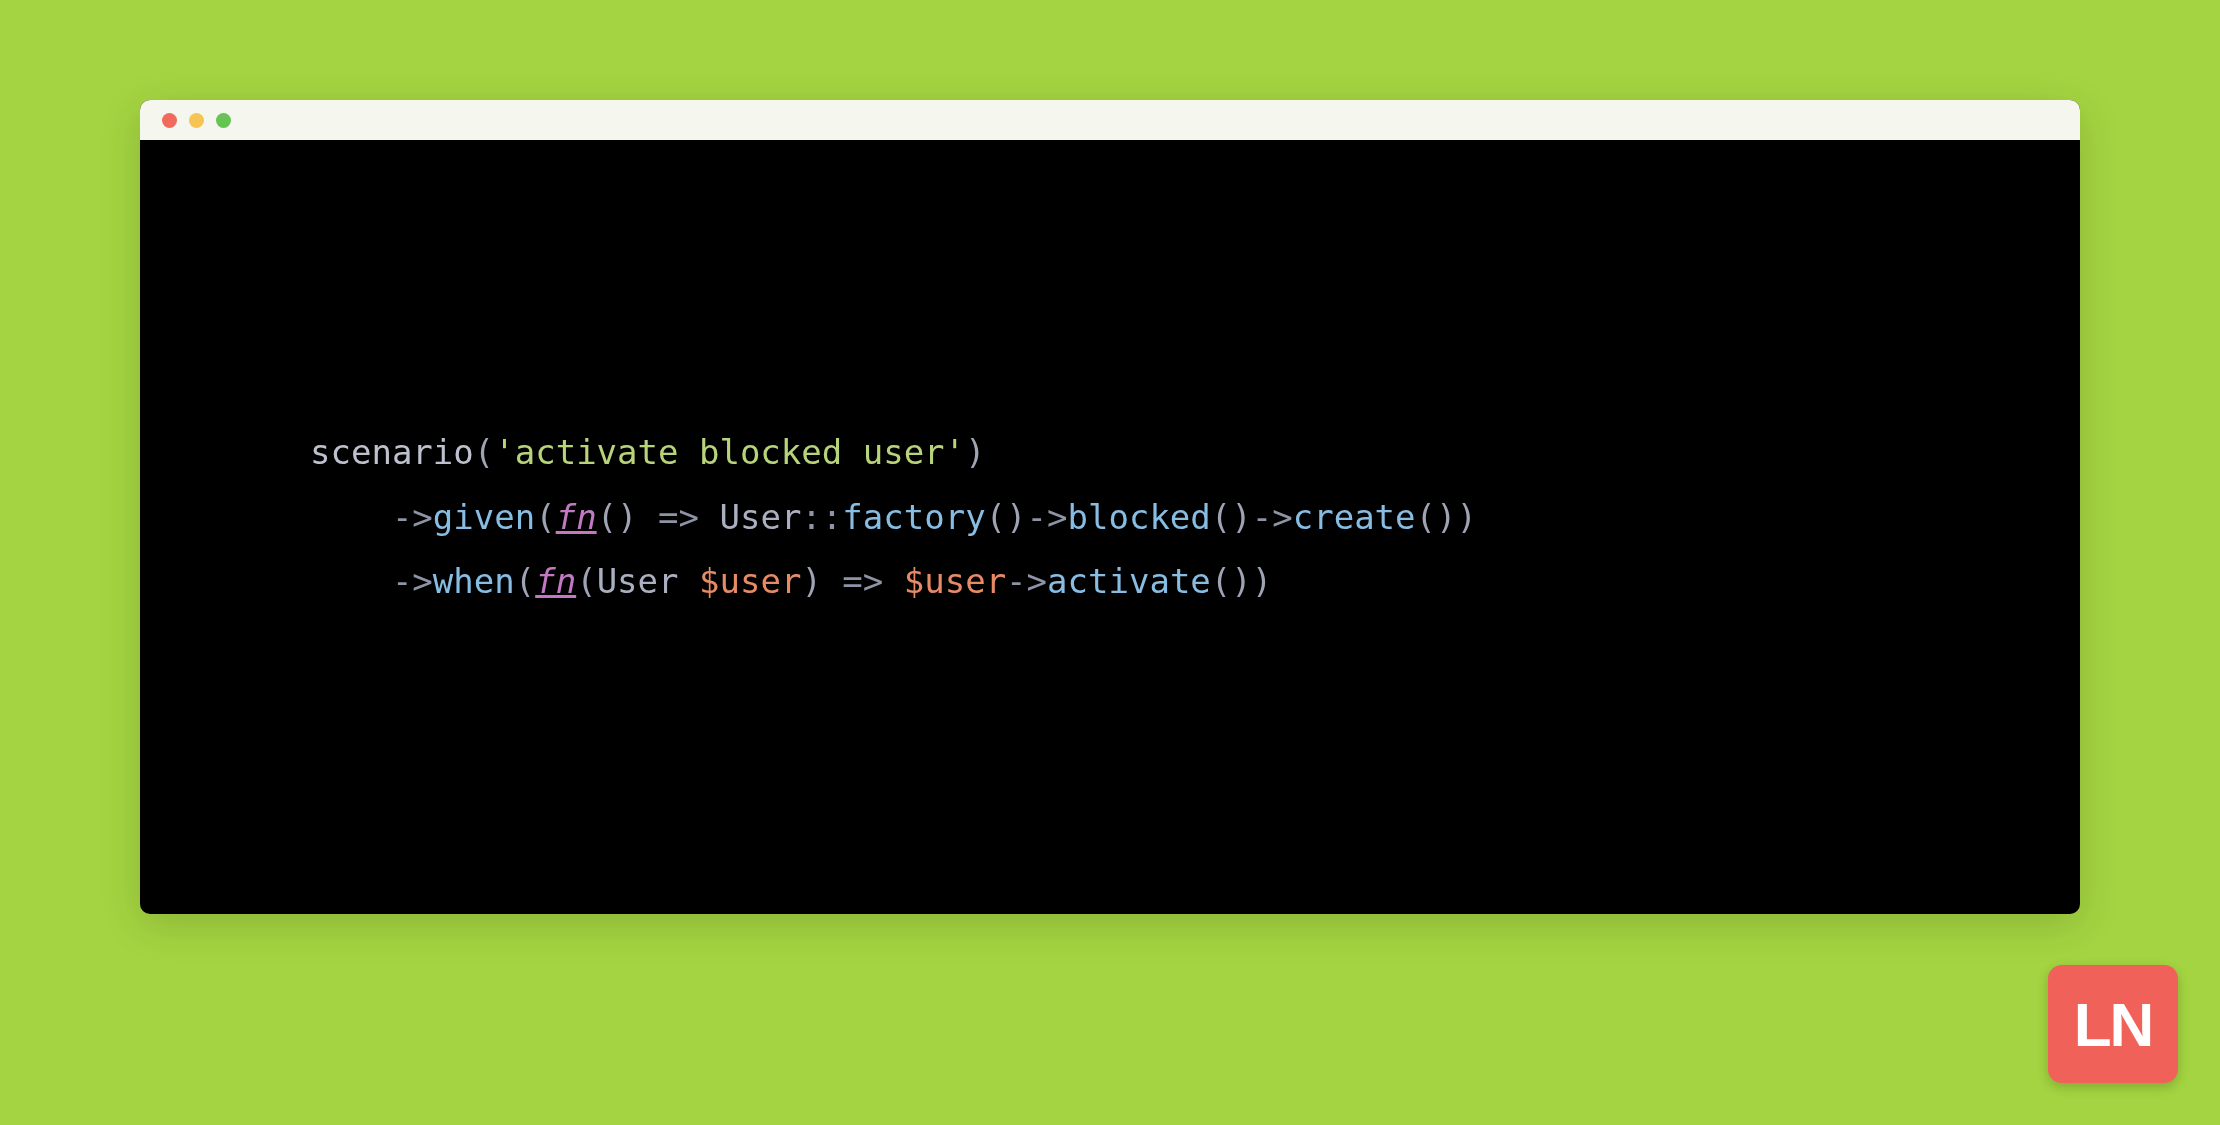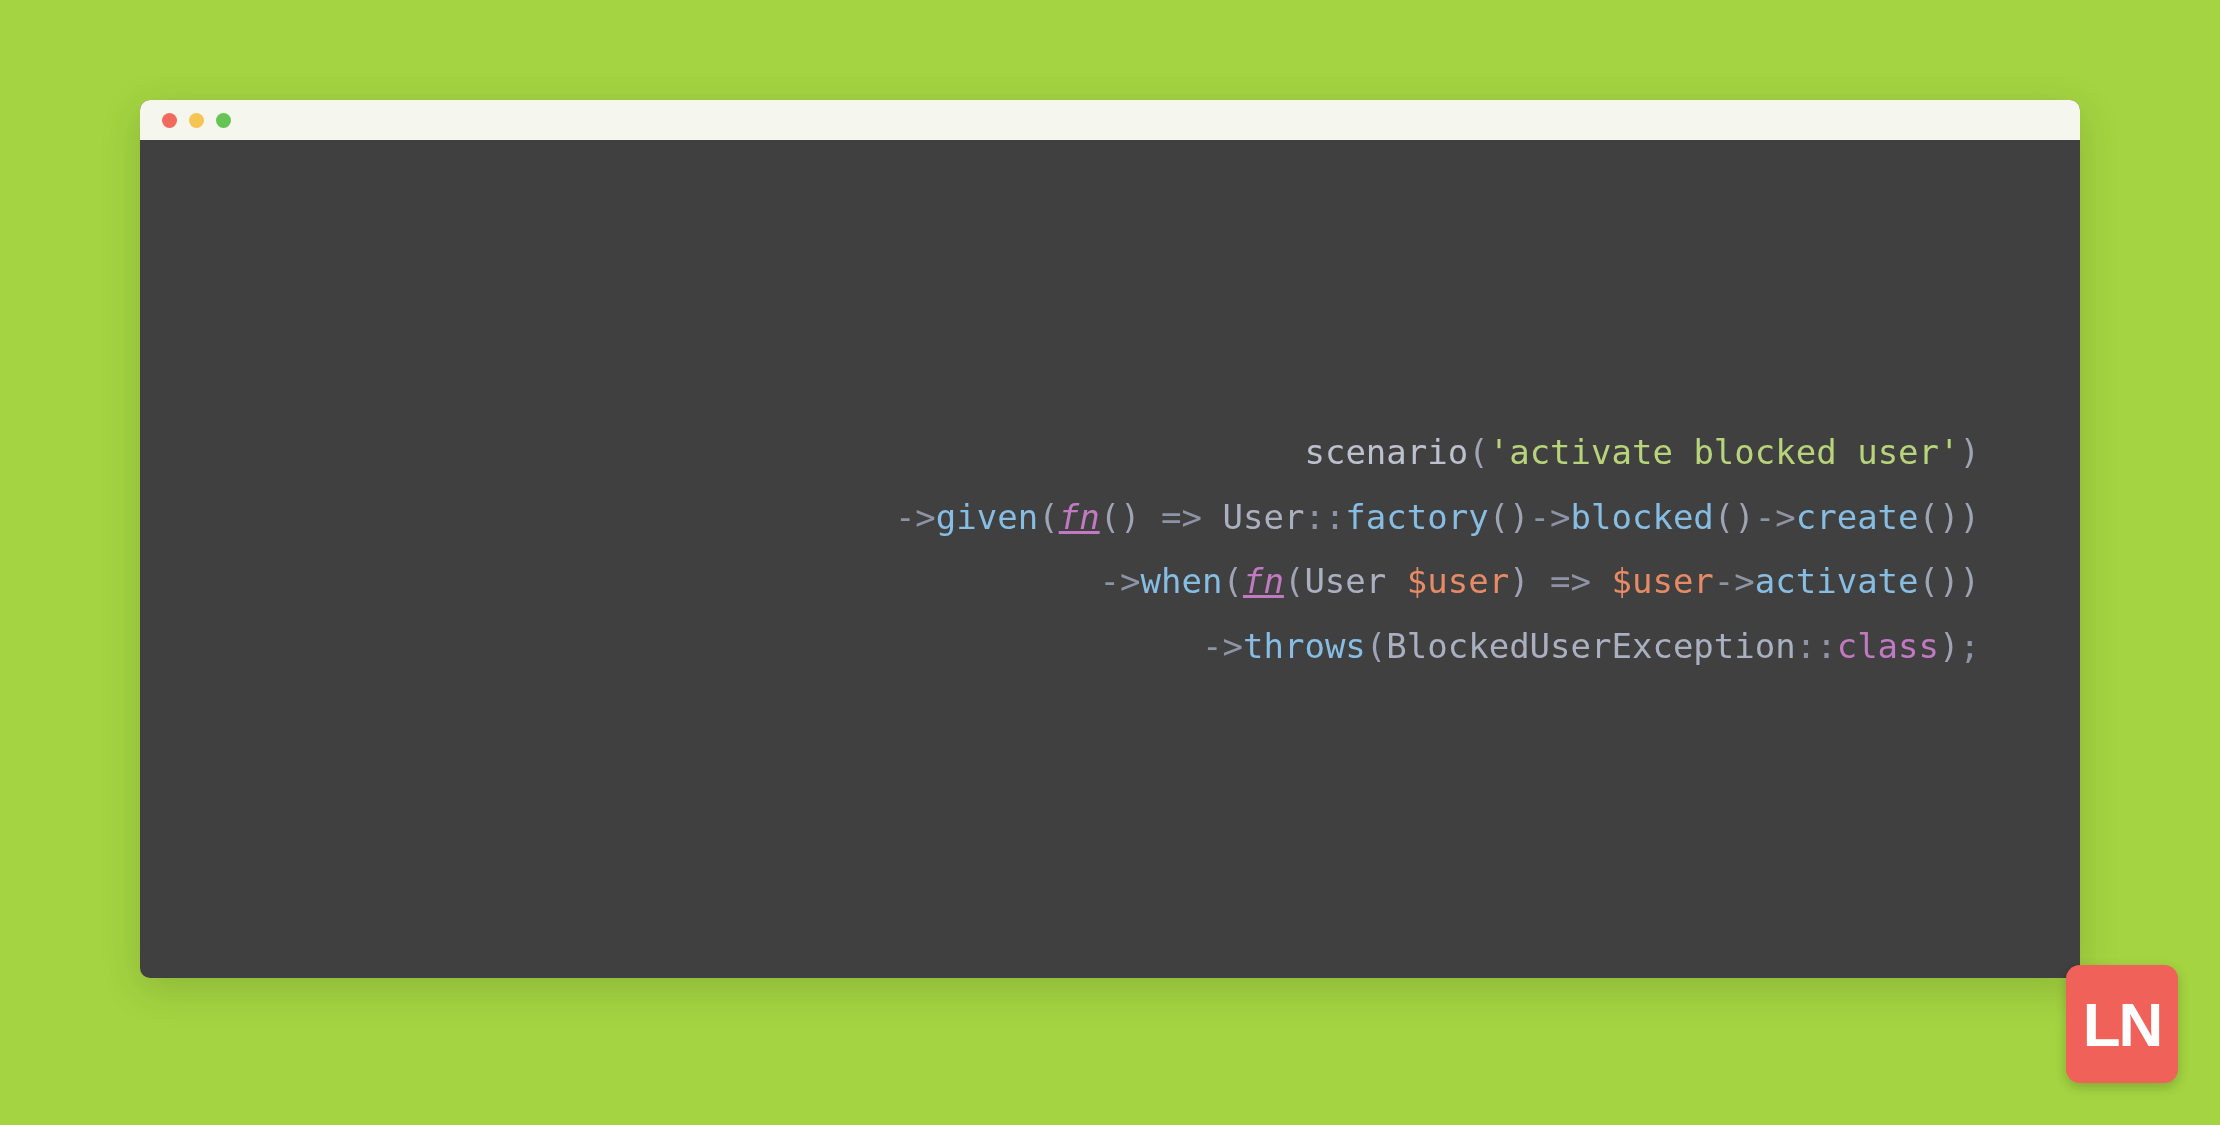--- a/index.html
+++ b/index.html
@@ -13,25 +13,24 @@
       height: 1125px;
       display: flex;
       align-items: flex-start;
       justify-content: center;
       padding-top: 100px;
       position: relative;
       font-family: 'Menlo', 'Monaco', 'Consolas', monospace;
     }
     .window {
       width: 1940px;
-      background: #404040;
+      background: #000000;
       border-radius: 10px;
       overflow: hidden;
       box-shadow: 0 10px 40px rgba(0,0,0,0.15);
-      text-align: right;
     }
     .title-bar {
       height: 40px;
       background: #f5f7ee;
       display: flex;
       align-items: center;
       padding-left: 22px;
       gap: 12px;
     }
     .traffic-light {
@@ -64,21 +63,21 @@
     .type { color: #aab0c0; }
     .double-colon { color: #8e94a5; }
     .variable { color: #e78b66; }
     .fat-arrow { color: #8e94a5; }
     .prop { color: #c17ac2; }
     .semicolon { color: #8e94a5; }
     .logo {
       position: absolute;
       bottom: 42px;
       right: 42px;
-      width: 112px;
+      width: 130px;
       height: 118px;
       background: #f0615a;
       border-radius: 14px;
       display: flex;
       align-items: center;
       justify-content: center;
       box-shadow: 0 4px 12px rgba(0,0,0,0.2);
     }
     .logo-text {
       color: #ffffff;
@@ -94,19 +93,18 @@
 <div class="window">
   <div class="title-bar">
     <div class="traffic-light tl-red"></div>
     <div class="traffic-light tl-yellow"></div>
     <div class="traffic-light tl-green"></div>
   </div>
   <div class="editor">
     <div class="line"><span class="fn-call">scenario</span><span class="paren">(</span><span class="string">'activate blocked user'</span><span class="paren">)</span></div>
     <div class="line"><span class="indent"></span><span class="arrow-op">-&gt;</span><span class="method">given</span><span class="paren">(</span><span class="keyword-fn">fn</span><span class="paren">()</span><span class="fat-arrow"> =&gt; </span><span class="type">User</span><span class="double-colon">::</span><span class="method">factory</span><span class="paren">()</span><span class="arrow-op">-&gt;</span><span class="method">blocked</span><span class="paren">()</span><span class="arrow-op">-&gt;</span><span class="method">create</span><span class="paren">()</span><span class="paren">)</span></div>
     <div class="line"><span class="indent"></span><span class="arrow-op">-&gt;</span><span class="method">when</span><span class="paren">(</span><span class="keyword-fn">fn</span><span class="paren">(</span><span class="type">User</span><span> </span><span class="variable">$user</span><span class="paren">)</span><span class="fat-arrow"> =&gt; </span><span class="variable">$user</span><span class="arrow-op">-&gt;</span><span class="method">activate</span><span class="paren">()</span><span class="paren">)</span></div>
-    <div class="line"><span class="indent"></span><span class="arrow-op">-&gt;</span><span class="method">throws</span><span class="paren">(</span><span class="type">BlockedUserException</span><span class="double-colon">::</span><span class="prop">class</span><span class="paren">)</span><span class="semicolon">;</span></div>
   </div>
 </div>
 
 <div class="logo">
   <span class="logo-text">LN</span>
 </div>
 
 </body></html>

